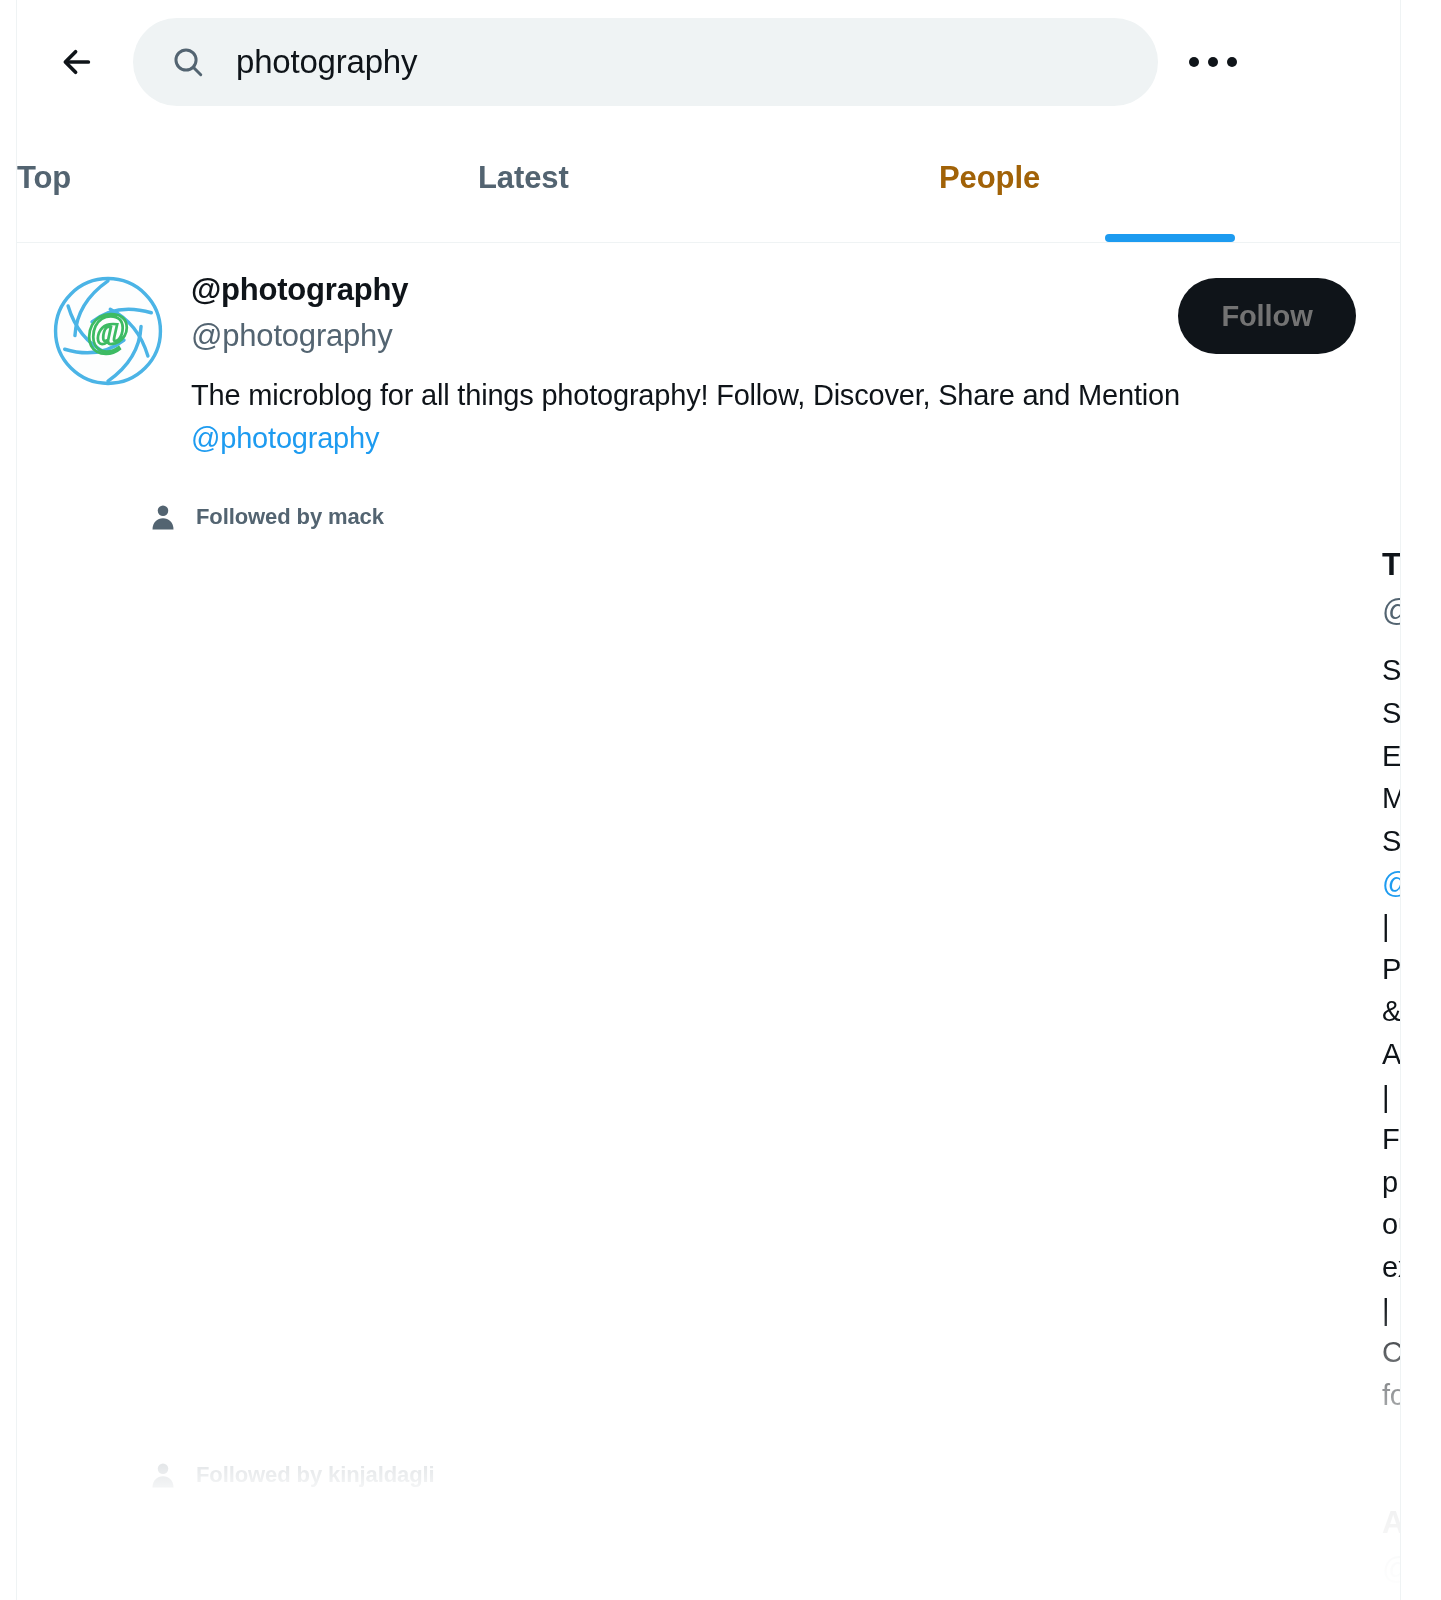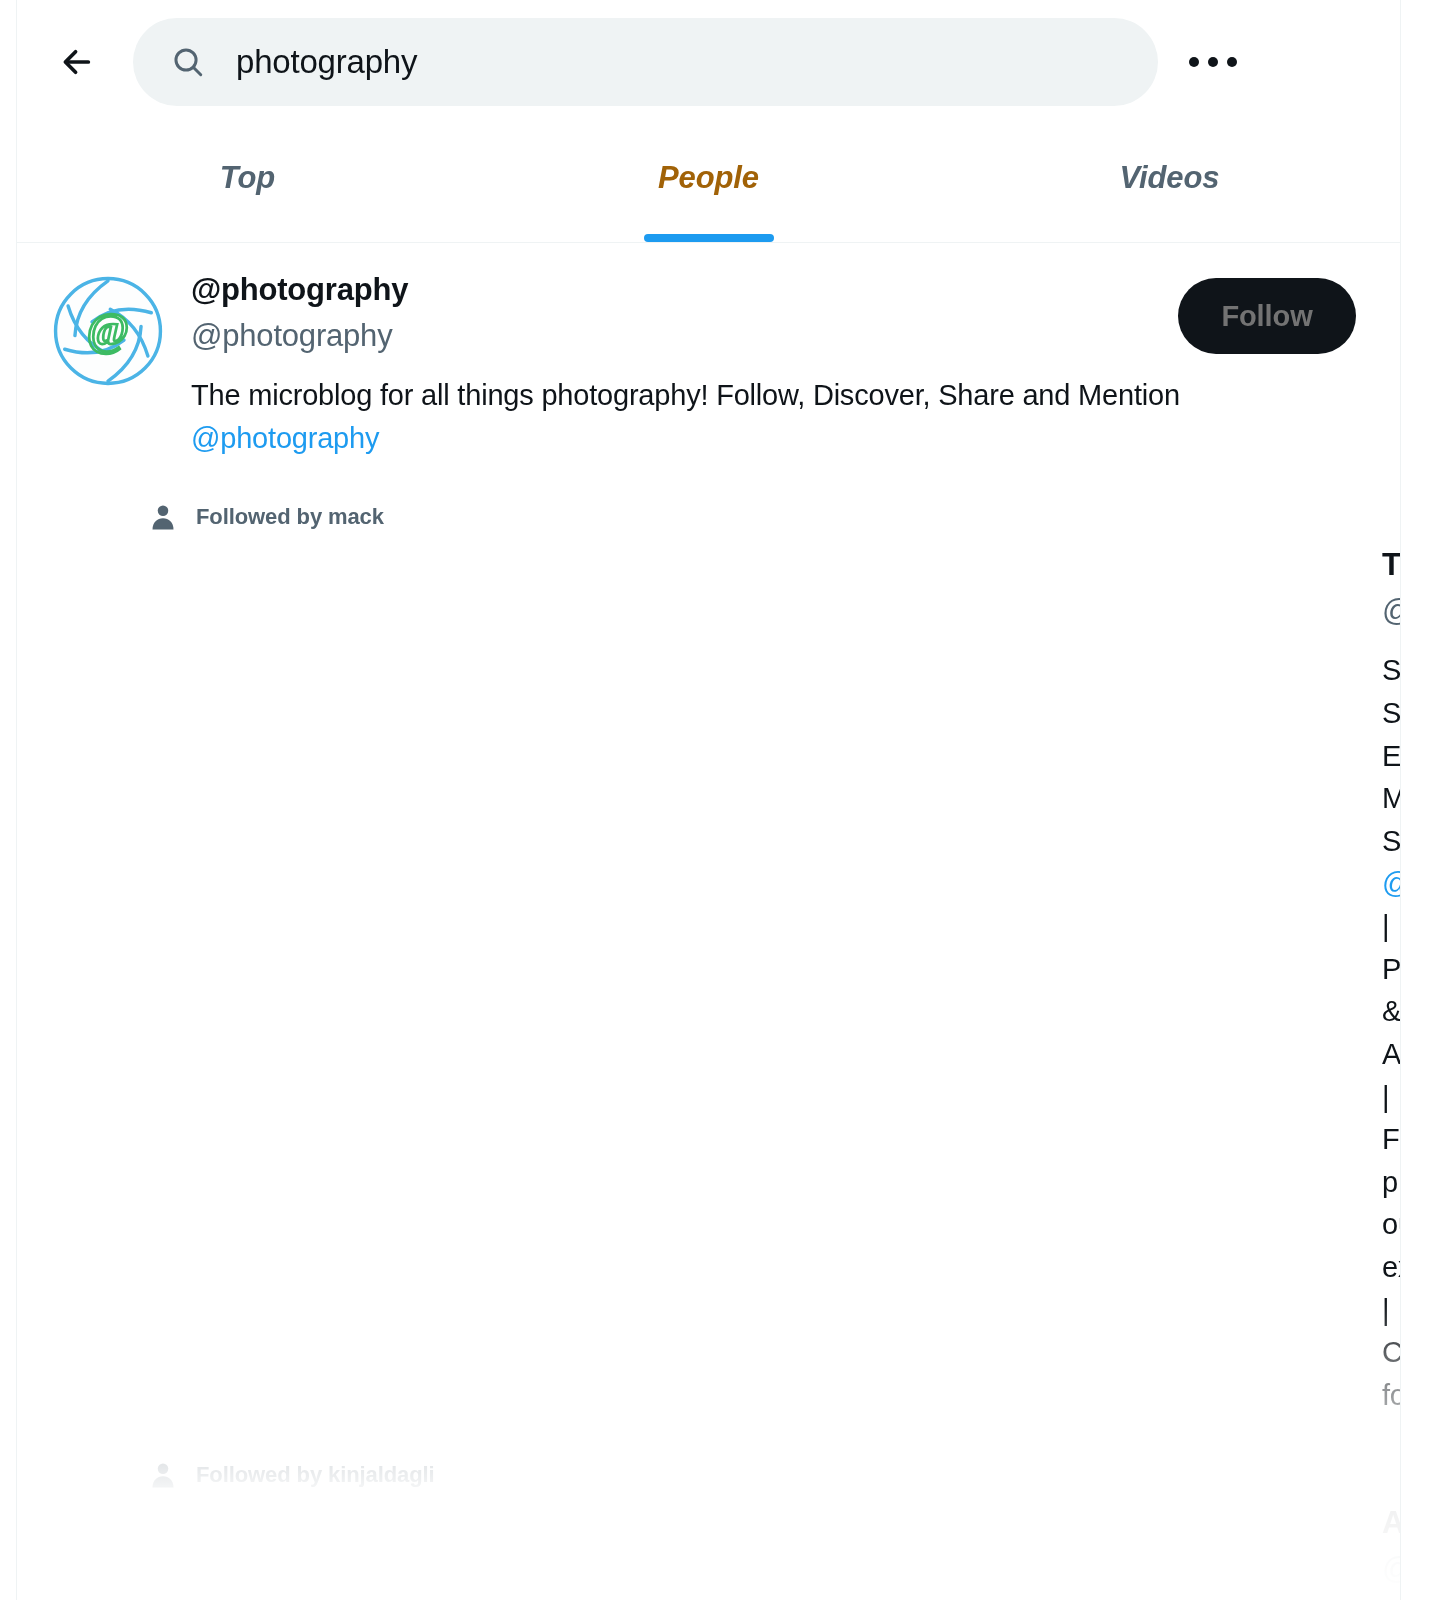--- a/index.html
+++ b/index.html
@@ -68,24 +68,23 @@
 
   
   .tabs {
     position:absolute; left:17px; top:124px; width:1383px; height:119px;
     display:flex; align-items:stretch;
     border-bottom:1px solid #eff3f4;
     background:#ffffff;
   }
   .tab {
     flex:1 1 0; position:relative;
-    display:flex; align-items:center; justify-content:center;
+    display:flex; align-items:center; justify-content:flex-start;
     cursor:pointer;
     padding-bottom:10px;
-    font-style:italic;
   }
   .tab .tab-label {
     font-size:31px; font-weight:bold; color:#536471; letter-spacing:-0.1px;
   }
   .tab.active .tab-label { color:#a16207; }
   .tab .underline {
     position:absolute; bottom:0; left:50%; transform:translateX(-50%);
     width:130px; height:8px; border-radius:4px;
     background:#1d9bf0; display:none;
   }
@@ -221,31 +220,31 @@
     </div>
   </div>
 
   <div class="tabs">
 
     <div class="tab">
       <span class="tab-label">Top</span>
 
     </div>
 
+    <div class="tab">
+      <span class="tab-label">Latest</span>
+
+    </div>
 
     <div class="tab active">
       <span class="tab-label">People</span>
       <span class="underline"></span>
     </div>
 
 
-    <div class="tab">
-      <span class="tab-label">Videos</span>
-
-    </div>
   </div>
 
   <div class="results">
 
     <div class="user-cell" style="padding-top:26px;">
       <div class="cell-main">
         <div class="avatar av-aperture">
           <svg viewBox="0 0 100 100">
             <circle cx="50" cy="50" r="46" fill="#fdfefe" stroke="#4bb4e6" stroke-width="3"></circle>
             <g fill="none" stroke="#4bb4e6" stroke-width="3" stroke-linecap="round">

